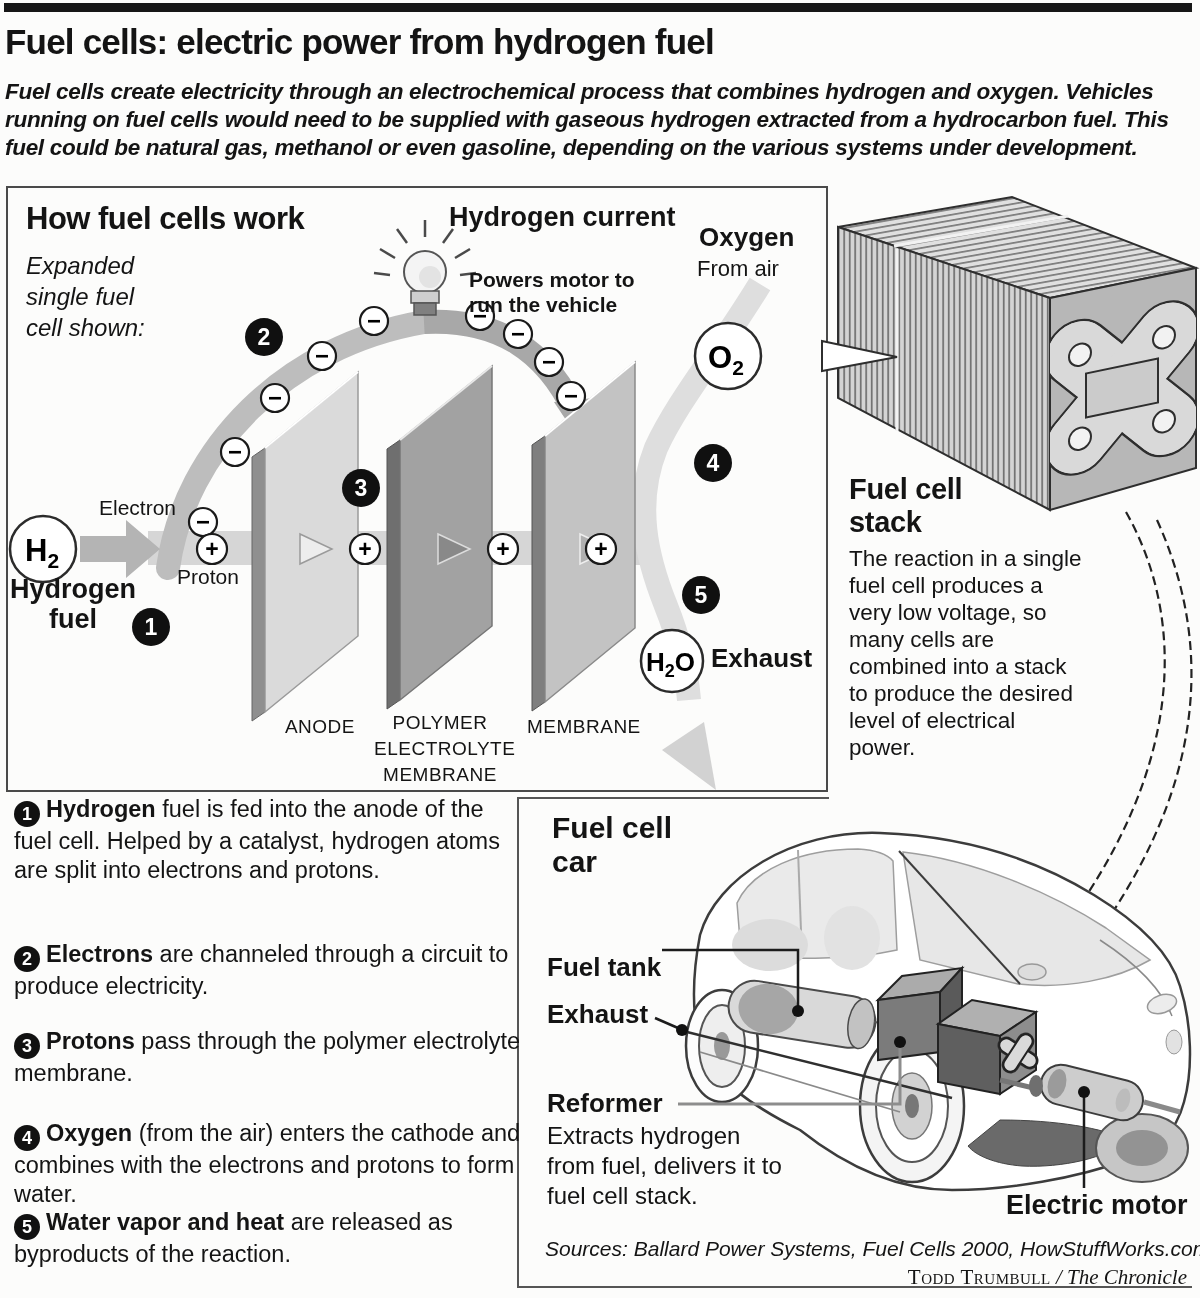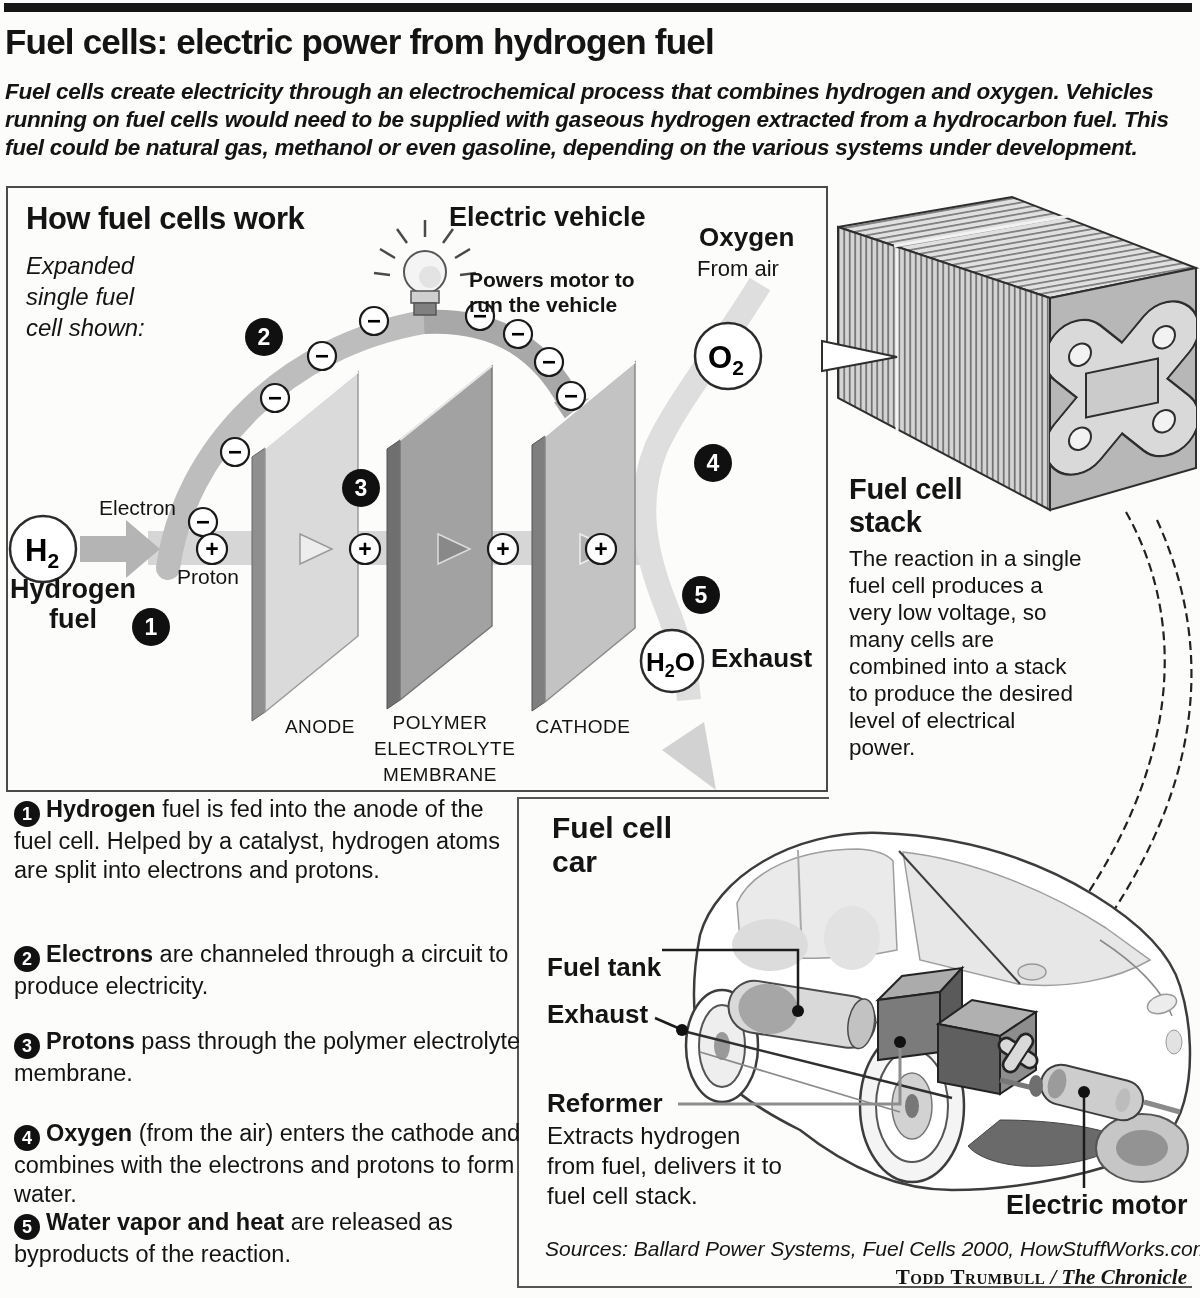--- a/index.html
+++ b/index.html
@@ -39,21 +39,21 @@
   .badge{display:inline-block;width:26px;height:26px;border-radius:50%;background:#111;color:#fff;
          font-size:18px;font-weight:bold;line-height:26px;text-align:center;margin-right:6px;vertical-align:-3px;}
   #step-1{top:795px;} #step-2{top:940px;} #step-3{top:1027px;} #step-4{top:1119px;} #step-5{top:1208px;}
   #car-heading{left:552px;top:811px;width:158px;font-size:30px;font-weight:bold;line-height:34px;}
   #lbl-fueltank{left:547px;top:952px;font-size:26px;font-weight:bold;}
   #lbl-exhaust2{left:547px;top:999px;font-size:26px;font-weight:bold;}
   #lbl-reformer{left:547px;top:1088px;font-size:26px;font-weight:bold;}
   #reformer-caption{left:547px;top:1121px;width:242px;font-size:24px;line-height:30px;}
   #lbl-motor{left:1006px;top:1190px;font-size:27px;font-weight:bold;}
   #sources{left:545px;top:1237px;font-size:21px;font-style:italic;}
-  #credit{left:700px;top:1265px;width:487px;text-align:right;font-family:"Liberation Serif",serif;font-size:21px;font-weight:bold;}
+  #credit{left:700px;top:1265px;width:487px;text-align:right;font-family:"Liberation Serif",serif;font-size:21px;}
   #credit .nm{font-variant:small-caps;letter-spacing:0.5px;}
   #credit .org{font-style:italic;}
   svg text{font-family:"Liberation Sans",sans-serif;}
 </style>
 </head>
 <body>
 
 <div id="page">
 
   <div id="masthead-bar"></div>
@@ -333,31 +333,31 @@
         <path d="M678,1104 L900,1104 L900,1046" stroke="#8d8d8d" stroke-width="3" fill="none"></path>
         <circle cx="900" cy="1042" r="6" fill="#111"></circle>
         <line x1="1084" y1="1188" x2="1084" y2="1096" stroke="#1c1c1c" stroke-width="2.5"></line>
         <circle cx="1084" cy="1092" r="6" fill="#111"></circle>
       </g>
     </g>
   </svg>
 
   <div class="lbl" id="how-heading">How fuel cells work</div>
   <div class="lbl wrap i" id="how-sub">Expanded single fuel cell shown:</div>
-  <div class="lbl" id="ec-title">Electric vehicle</div>
+  <div class="lbl" id="ec-title">Hydrogen current</div>
   <div class="lbl wrap" id="ec-caption">Powers motor to run the vehicle</div>
   <div class="lbl" id="lbl-oxygen">Oxygen</div>
   <div class="lbl" id="lbl-fromair">From air</div>
   <div class="lbl" id="lbl-electron">Electron</div>
   <div class="lbl wrap" id="lbl-hydrogen">Hydrogen fuel</div>
   <div class="lbl" id="lbl-proton">Proton</div>
   <div class="lbl" id="lbl-exhaust1">Exhaust</div>
   <div class="lbl wrap platelbl" id="lbl-anode">ANODE</div>
   <div class="lbl wrap platelbl" id="lbl-membrane">POLYMER ELECTROLYTE MEMBRANE</div>
-  <div class="lbl wrap platelbl" id="lbl-cathode">CATHODE</div>
+  <div class="lbl wrap platelbl" id="lbl-cathode">MEMBRANE</div>
 
   <div class="lbl wrap" id="stack-heading">Fuel cell stack</div>
   <div class="lbl wrap" id="stack-body">The reaction in a single fuel cell produces a very low voltage, so many cells are combined into a stack to produce the desired level of electrical power.</div>
 
   <div id="steps">
     <div class="step wrap" id="step-1"><span class="badge">1</span><span class="b">Hydrogen</span><span> fuel is fed into the anode of the fuel cell. Helped by a catalyst, hydrogen atoms are split into electrons and protons.</span></div>
     <div class="step wrap" id="step-2"><span class="badge">2</span><span class="b">Electrons</span><span> are channeled through a circuit to produce electricity.</span></div>
     <div class="step wrap" id="step-3"><span class="badge">3</span><span class="b">Protons</span><span> pass through the polymer electrolyte membrane.</span></div>
     <div class="step wrap" id="step-4"><span class="badge">4</span><span class="b">Oxygen</span><span> (from the air) enters the cathode and combines with the electrons and protons to form water.</span></div>
     <div class="step wrap" id="step-5"><span class="badge">5</span><span class="b">Water vapor and heat</span><span> are released as byproducts of the reaction.</span></div>

